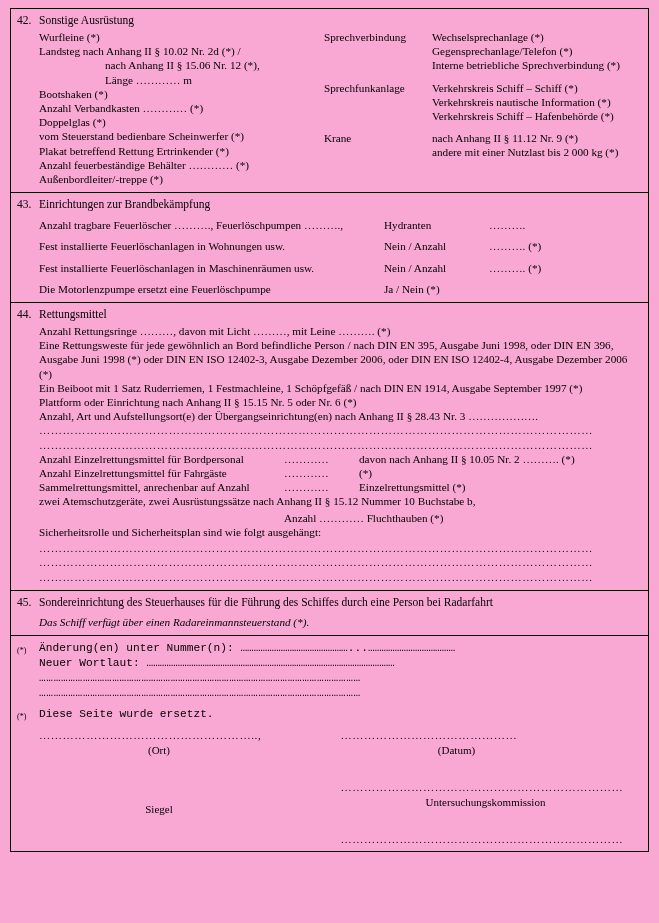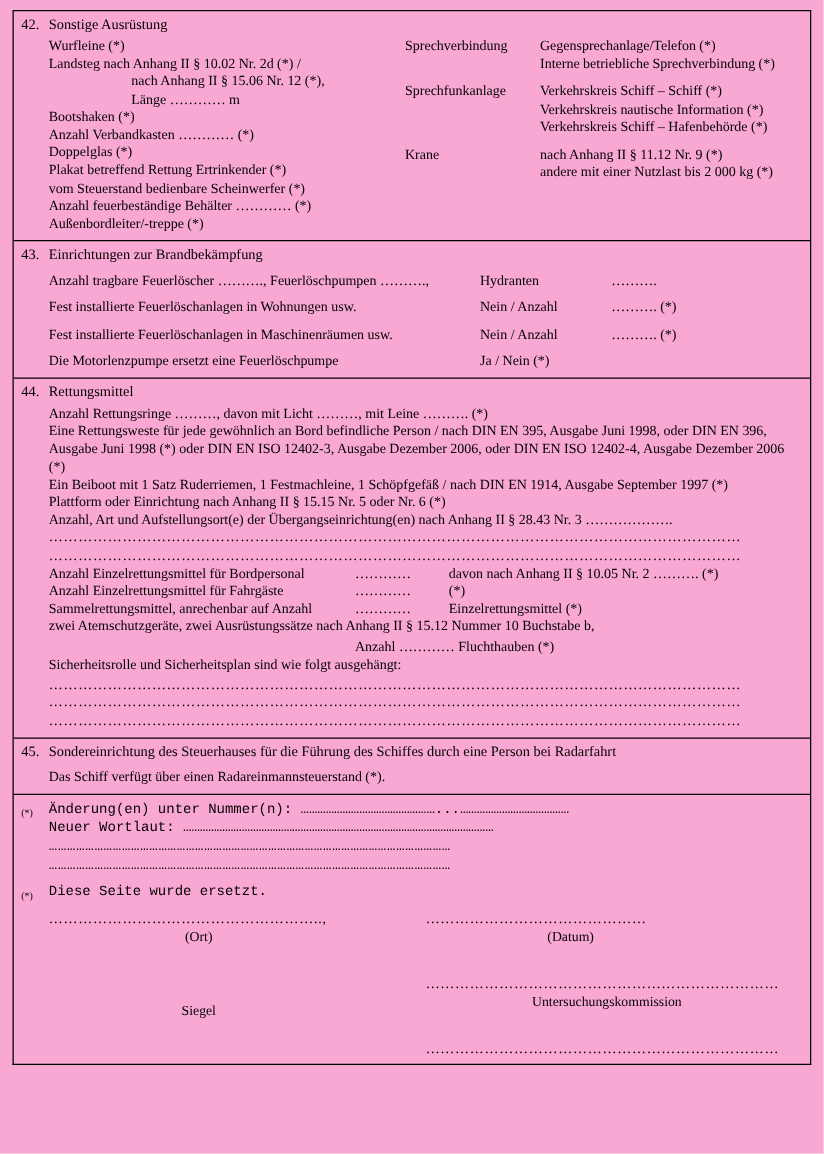--- a/index.html
+++ b/index.html
@@ -47,21 +47,21 @@
   }
   .row {
     display: flex;
     align-items: flex-start;
   }
   .colL { width: 285px; flex: 0 0 285px; }
   .colR { flex: 1 1 auto; }
   .ln { white-space: nowrap; }
   .ind1 { padding-left: 66px; }
   .mt2 { margin-top: 2px; }
-  .mt6 { margin-top: 6px; }
+  .mt6 { margin-top: 6px; font-style: italic; }
   .mt8 { margin-top: 8px; }
   .s43 .row { margin-top: 7px; }
   .s43 .colL { width: 345px; flex: 0 0 345px; }
   .s43 .colM { width: 105px; flex: 0 0 105px; }
   .s44 .blk { margin-top: 0; }
   .dotline {
     font-size: 11.2px;
     letter-spacing: 0.6px;
     white-space: nowrap;
     overflow: hidden;
@@ -97,29 +97,30 @@
       <div class="body">
         <div class="row">
           <div class="colL">
             <div class="ln">Wurfleine (*)</div>
             <div class="ln">Landsteg      nach Anhang II § 10.02 Nr. 2d (*) /</div>
             <div class="ln ind1">nach Anhang II § 15.06 Nr. 12 (*),</div>
             <div class="ln ind1">Länge ………… m</div>
             <div class="ln">Bootshaken (*)</div>
             <div class="ln">Anzahl Verbandkasten ………… (*)</div>
             <div class="ln">Doppelglas (*)</div>
+            <div class="ln">vom Steuerstand bedienbare Scheinwerfer (*)</div>
             <div class="ln">Plakat betreffend Rettung Ertrinkender (*)</div>
-            <div class="ln">vom Steuerstand bedienbare Scheinwerfer (*)</div>
             <div class="ln">Anzahl feuerbeständige Behälter ………… (*)</div>
             <div class="ln">Außenbordleiter/-treppe (*)</div>
           </div>
           <div class="colR">
             <div class="row">
               <div class="col2a" style="width:108px;flex:0 0 108px;">Sprechverbindung</div>
               <div class="col2b">
+                <div class="ln">Wechselsprechanlage (*)</div>
                 <div class="ln">Gegensprechanlage/Telefon (*)</div>
                 <div class="ln">Interne betriebliche Sprechverbindung (*)</div>
               </div>
             </div>
             <div class="row mt8">
               <div style="width:108px;flex:0 0 108px;">Sprechfunkanlage</div>
               <div class="col2b">
                 <div class="ln">Verkehrskreis Schiff – Schiff (*)</div>
                 <div class="ln">Verkehrskreis nautische Information (*)</div>
                 <div class="ln">Verkehrskreis Schiff – Hafenbehörde (*)</div>

